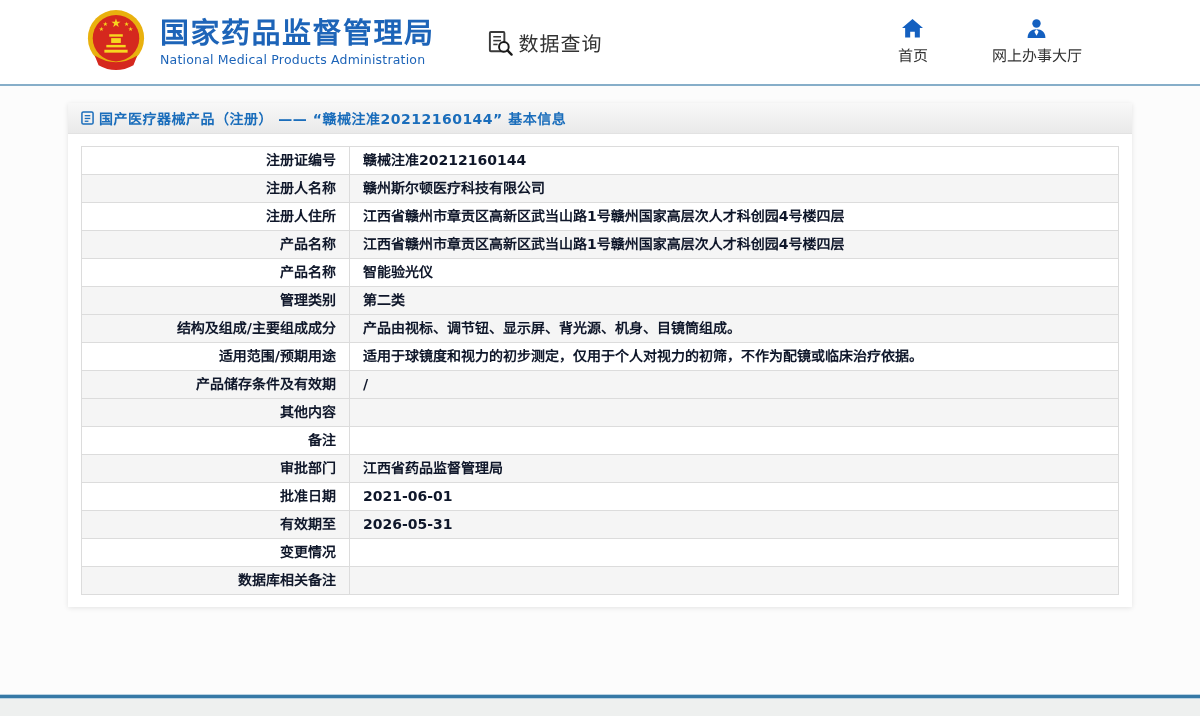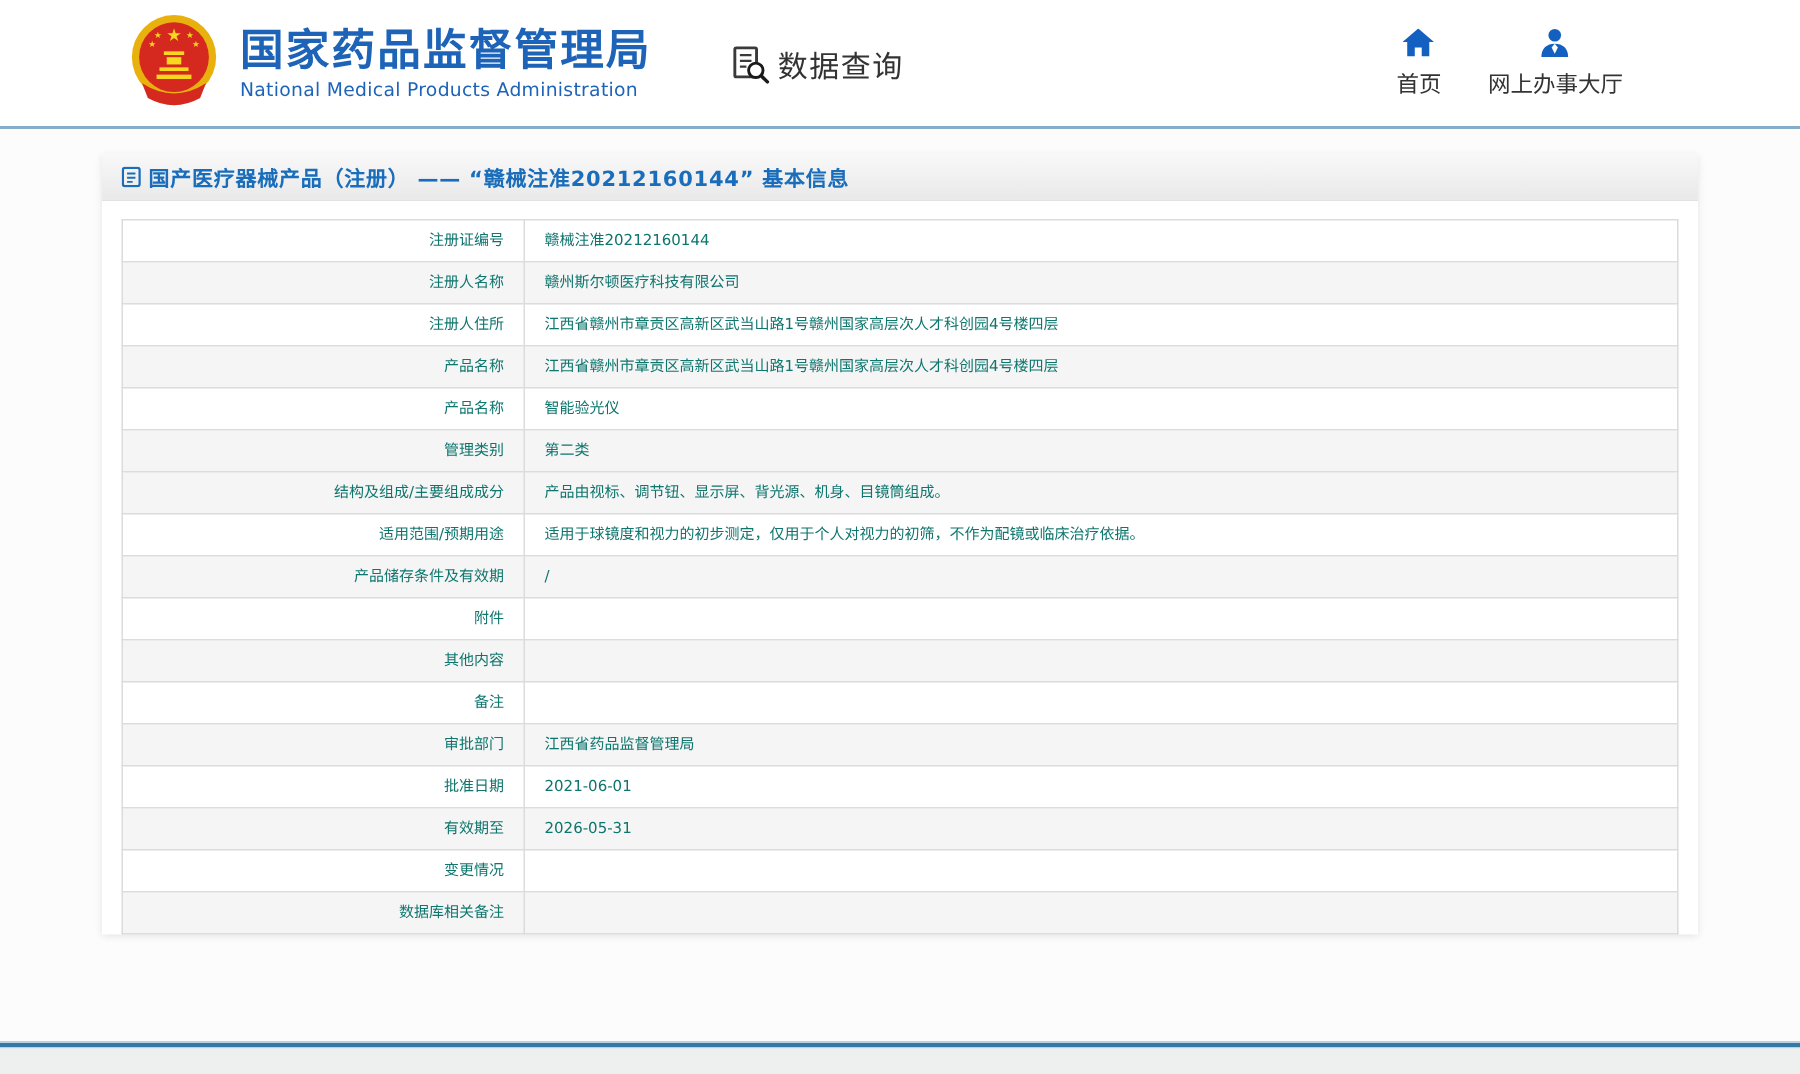--- a/index.html
+++ b/index.html
@@ -35,40 +35,41 @@
     letter-spacing: 0.2px;
   }
   .query {
     margin-left: 52px;
     display: flex;
     align-items: flex-end;
     gap: 5px;
   }
   .query-label { font-size: 20px; color: #333; letter-spacing: 1px; }
   .header-spacer { flex: 1; }
-  .top-nav { display: flex; gap: 22px; margin-right: 118px; }
+  .top-nav { display: flex; gap: 55px; margin-right: 118px; }
   .nav-item {
     display: flex;
     flex-direction: column;
     align-items: center;
     gap: 6px;
     cursor: pointer;
     min-width: 48px;
   }
   .nav-item .nav-label { font-size: 15px; color: #333; white-space: nowrap; }
 
   .accent-line { height: 2px; background: #86aec9; flex-shrink: 0; }
 
   
   .main { flex: 1; position: relative; }
   .card {
     width: 1064px;
     margin: 17px auto 0 68px;
     background: #ffffff;
     box-shadow: 0 1px 5px rgba(0,0,0,0.10);
+    padding-bottom: 12px;
   }
   .section-header {
     height: 31px;
     background: linear-gradient(#f8f8f8, #e9e9e9);
     border-bottom: 1px solid #e2e2e2;
     display: flex;
     align-items: center;
     padding-left: 13px;
     gap: 5px;
   }
@@ -83,24 +84,25 @@
   table.info-table {
     width: 100%;
     border-collapse: collapse;
     border: 1px solid #c6c6c6;
   }
   table.info-table tr { height: 28px; }
   table.info-table tr.odd  { background: #ffffff; }
   table.info-table tr.even { background: #f5f5f5; }
   table.info-table td {
     border: 1px solid #dcdcdc;
-    font-size: 10px;
-    color: #0f766e;
+    font-size: 14px;
+    color: #0f172a;
     vertical-align: middle;
     line-height: 1.2;
+    font-weight: bold;
   }
   td.label-cell {
     width: 268px;
     text-align: right;
     padding-right: 13px;
     white-space: nowrap;
   }
   td.value-cell { text-align: left; padding-left: 13px; }
 
   
@@ -224,24 +226,20 @@
               <td class="value-cell">产品由视标、调节钮、显示屏、背光源、机身、目镜筒组成。</td>
             </tr>
             <tr class="odd">
               <td class="label-cell">适用范围/预期用途</td>
               <td class="value-cell">适用于球镜度和视力的初步测定，仅用于个人对视力的初筛，不作为配镜或临床治疗依据。</td>
             </tr>
             <tr class="even">
               <td class="label-cell">产品储存条件及有效期</td>
               <td class="value-cell">/</td>
             </tr>
-            <tr class="odd">
-              <td class="label-cell">附件</td>
-              <td class="value-cell"></td>
-            </tr>
             <tr class="even">
               <td class="label-cell">其他内容</td>
               <td class="value-cell"></td>
             </tr>
             <tr class="odd">
               <td class="label-cell">备注</td>
               <td class="value-cell"></td>
             </tr>
             <tr class="even">
               <td class="label-cell">审批部门</td>

